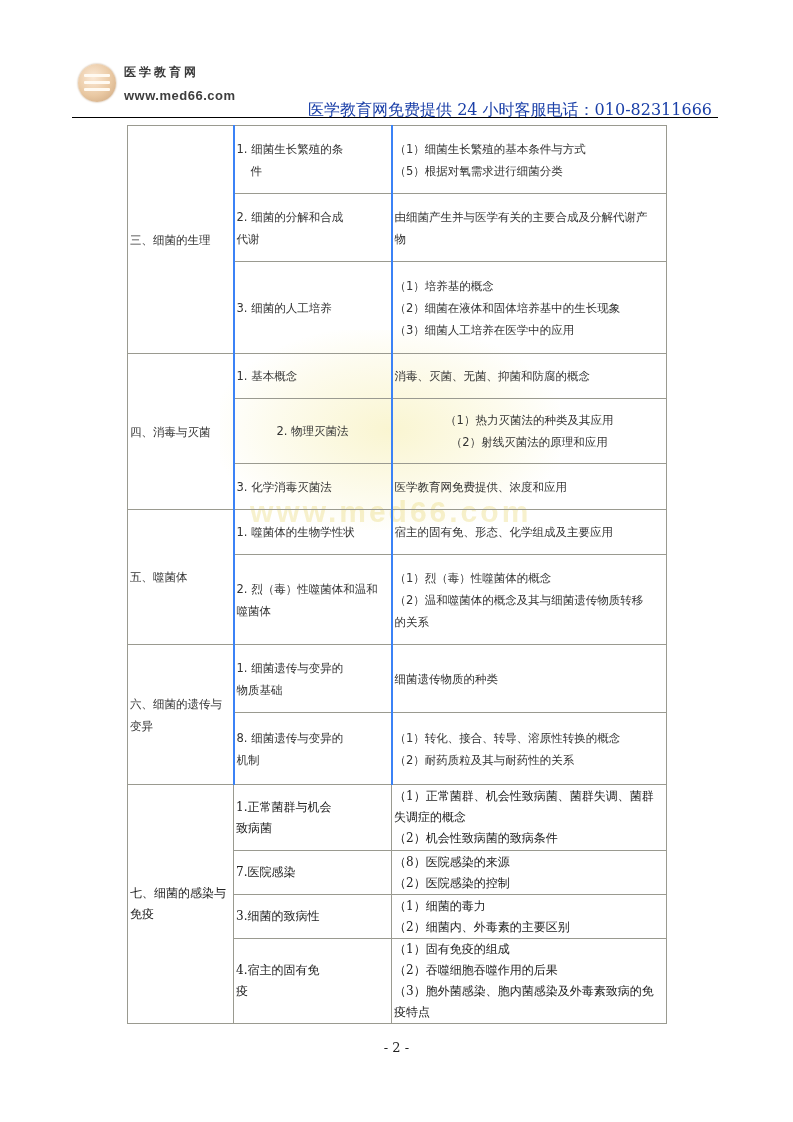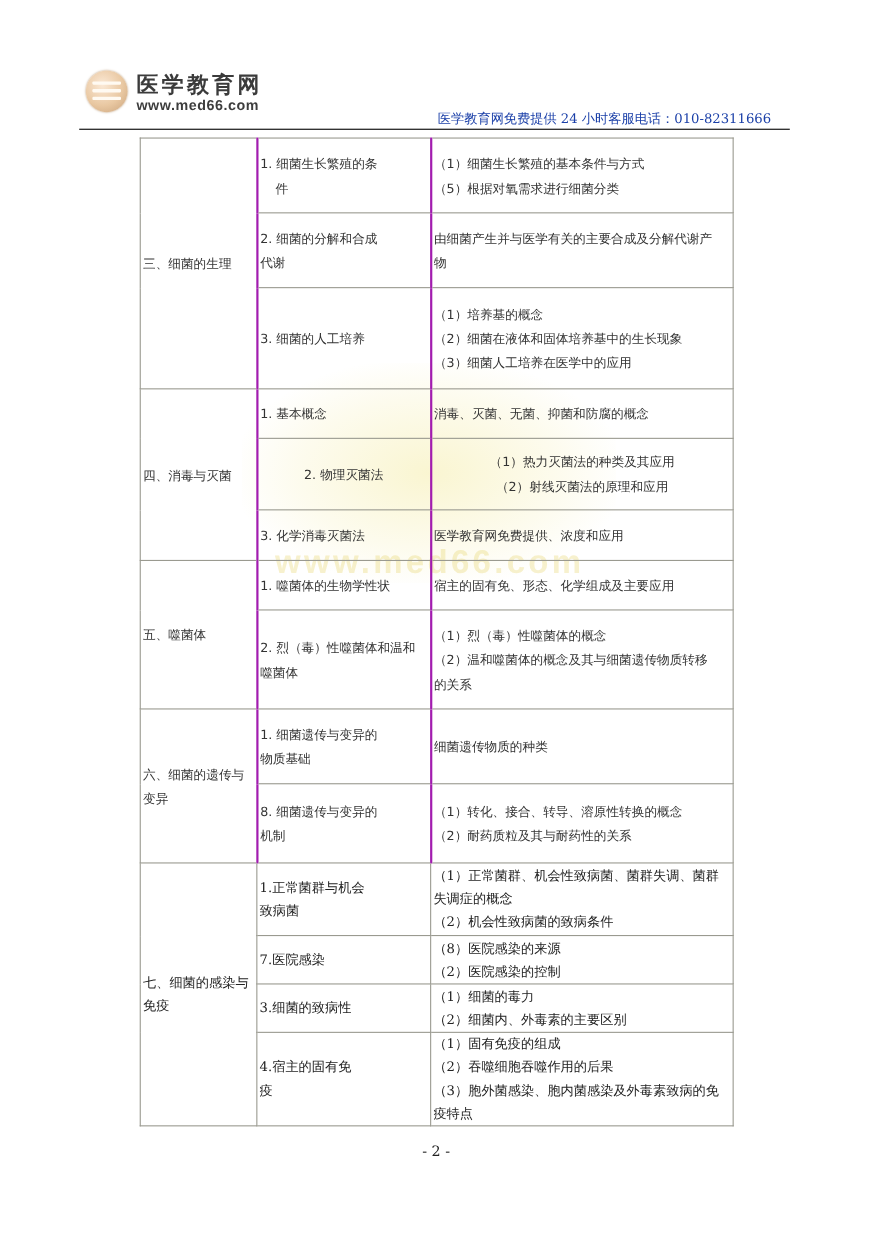--- a/index.html
+++ b/index.html
@@ -4,33 +4,33 @@
 <style>
   html, body { margin:0; padding:0; background:#ffffff; }
   body { width:793px; height:1122px; position:relative; overflow:hidden;
          font-family:"DejaVu Sans", "Liberation Sans", sans-serif; color:#222; }
   .header { position:absolute; left:72px; top:58px; width:646px; height:58px; }
   .logo { position:absolute; left:6px; top:4px; width:180px; height:46px; }
   .logo-disc { position:absolute; left:0; top:2px; width:38px; height:38px; border-radius:50%;
                background:radial-gradient(circle at 40% 35%, #fbe9d6 0%, #e9c8a2 55%, #c9a27a 100%);
                box-shadow:0 0 2px #b89874; }
   .logo-disc .bar { position:absolute; left:6px; width:26px; height:3px; background:#fffaf2; border-radius:1px; }
-  .logo-cn { position:absolute; left:46px; top:2px; font-size:20px; font-weight:bold; letter-spacing:3px;
+  .logo-cn { position:absolute; left:46px; top:2px; font-size:12px; font-weight:bold; letter-spacing:3px;
              color:#3b3b3b; font-family:Liberation Mono, monospace; }
   .logo-url { position:absolute; left:46px; top:26px; font-size:13px; font-weight:bold; color:#3d3d3d;
               letter-spacing:0.5px; font-family:"Liberation Sans", sans-serif; }
-  .hotline { position:absolute; right:17px; top:42px; font-size:12px; color:#1a3fa8;
+  .hotline { position:absolute; right:6px; top:42px; font-size:16px; color:#1a3fa8;
              font-family:"DejaVu Serif", "Liberation Serif", serif; }
   .header-rule { position:absolute; left:72px; top:117px; width:646px; height:0; border-top:1.5px solid #000; }
 
   .table-wrap { position:absolute; left:127px; top:125px; width:539px; }
   table { border-collapse:collapse; width:539px; table-layout:fixed; }
   td { border:1px solid #9a9a90; vertical-align:middle; font-size:11.5px; line-height:22px; padding:0 2px; }
   .s1 td { font-family:"DejaVu Sans", sans-serif; color:#333; }
-  .s1 td.c2, .s1 td.c3 { border-left:2px solid #a21caf; }
+  .s1 td.c2, .s1 td.c3 { border-left:2px solid #3b82f6; }
   .s2 td { font-family:"DejaVu Serif", "Liberation Serif", serif; color:#222; font-size:12px; line-height:21px; }
   .col1 { width:106px; } .col2 { width:158px; } .col3 { width:275px; }
   .line { display:block; }
   .indent { padding-left:14px; }
   .c3 .line { white-space:normal; }
   .watermark { position:absolute; left:220px; top:330px; width:340px; height:200px; pointer-events:none;
                background:radial-gradient(ellipse at 50% 50%, rgba(236,220,90,0.28) 0%, rgba(236,220,90,0.10) 50%, rgba(255,255,255,0) 75%); }
   .wm-text { position:absolute; left:250px; top:495px; font-size:30px; font-weight:bold; color:rgba(225,205,80,0.28);
              letter-spacing:3px; pointer-events:none; font-family:"Liberation Sans", sans-serif; }
   .page-num { position:absolute; left:0; width:793px; top:1040px; text-align:center; font-size:13px;

